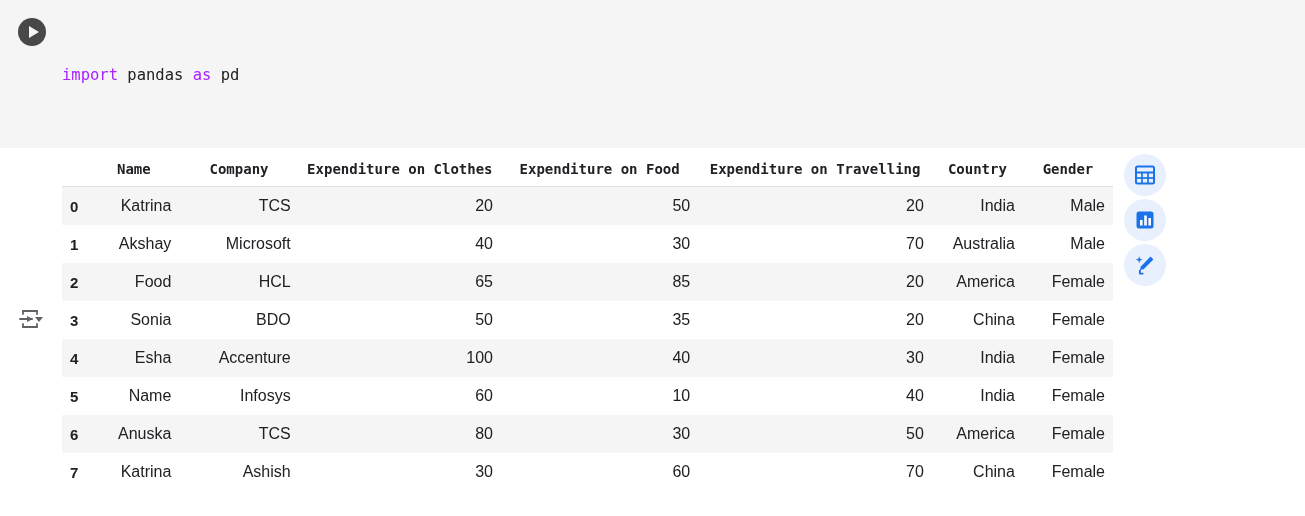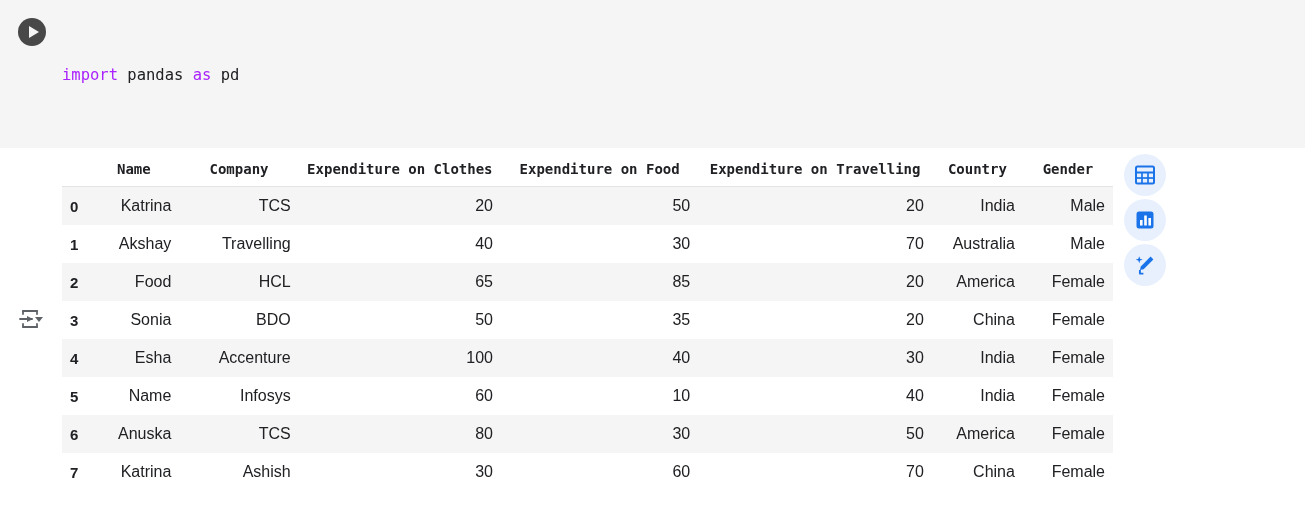--- a/index.html
+++ b/index.html
@@ -217,21 +217,21 @@
           <td>TCS</td>
           <td>20</td>
           <td>50</td>
           <td>20</td>
           <td>India</td>
           <td>Male</td>
         </tr>
         <tr>
           <td class="idx">1</td>
           <td>Akshay</td>
-          <td>Travelling</td>
+          <td>Microsoft</td>
           <td>40</td>
           <td>30</td>
           <td>70</td>
           <td>Australia</td>
           <td>Male</td>
         </tr>
         <tr class="alt">
           <td class="idx">2</td>
           <td>Food</td>
           <td>HCL</td>

